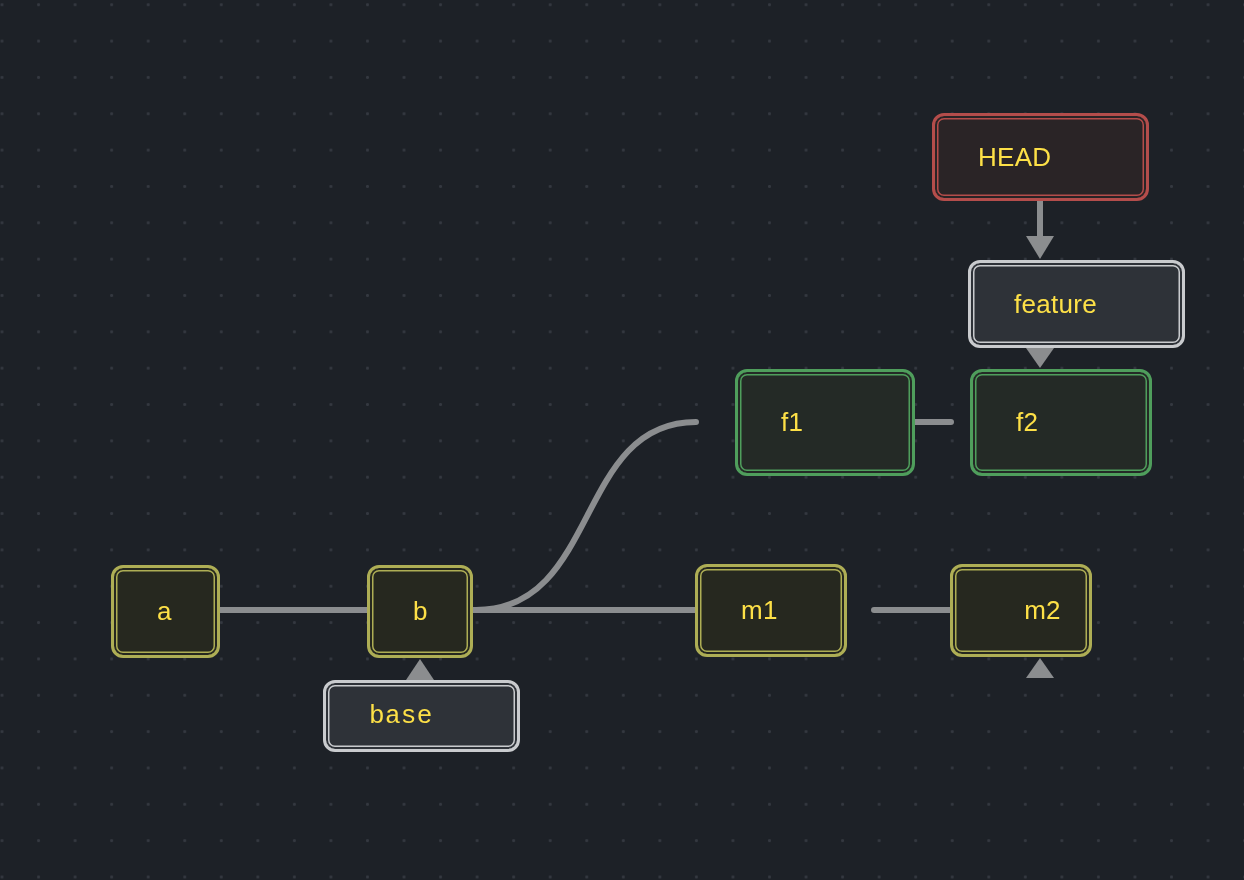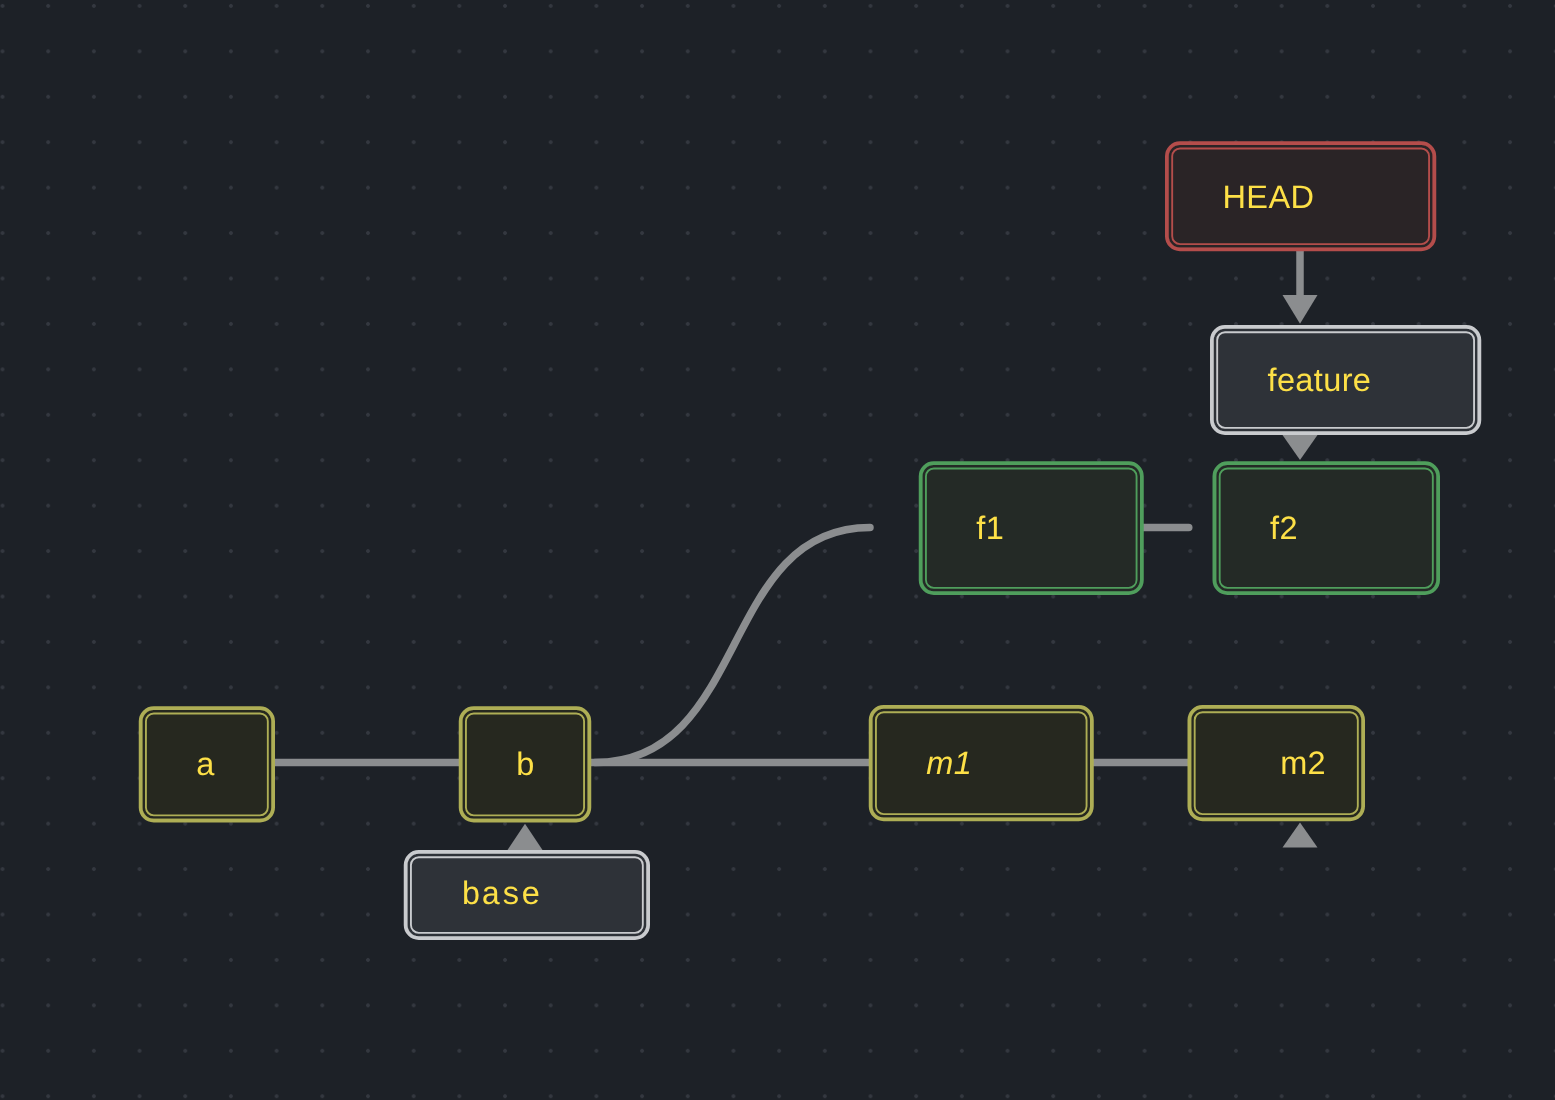--- a/index.html
+++ b/index.html
@@ -72,21 +72,21 @@
     </div>
     <div class="node" style="left: 950px; top: 369px; width: 182px; height: 107px; margin-left: 20px; --bc: #4f9e5c; --fc: #242a26;">
       <span class="node-label">f2</span>
     </div>
     <div class="node" style="left: 111px; top: 565px; width: 109px; height: 93px; --bc: #aeae55; --fc: #26281f;">
       <span class="node-label">a</span>
     </div>
     <div class="node" style="left: 367px; top: 565px; width: 106px; height: 93px; --bc: #aeae55; --fc: #26281f;">
       <span class="node-label">b</span>
     </div>
-    <div class="node" style="left: 695px; top: 564px; width: 180px; height: 93px; font-style: italic; --bc: #aeae55; --fc: #26281f;">
+    <div class="node" style="left: 695px; top: 564px; width: 152px; height: 93px; --bc: #aeae55; --fc: #26281f;">
       <span class="node-label">m1</span>
     </div>
     <div class="node" style="left: 950px; top: 564px; width: 142px; height: 93px; justify-content: center; --bc: #aeae55; --fc: #26281f;">
       <span class="node-label">m2</span>
     </div>
     <div class="node" style="left: 323px; top: 680px; width: 197px; height: 72px; font-family: Liberation Mono, monospace; --bc: #c9cbce; --fc: #2e3238;">
       <span class="node-label">base</span>
     </div>
   </div>
 

